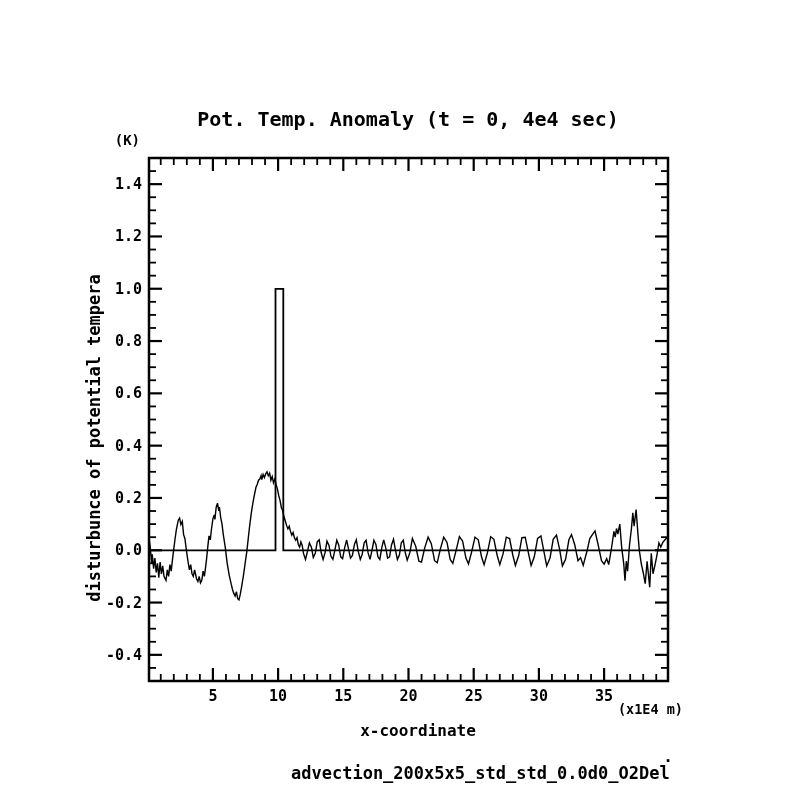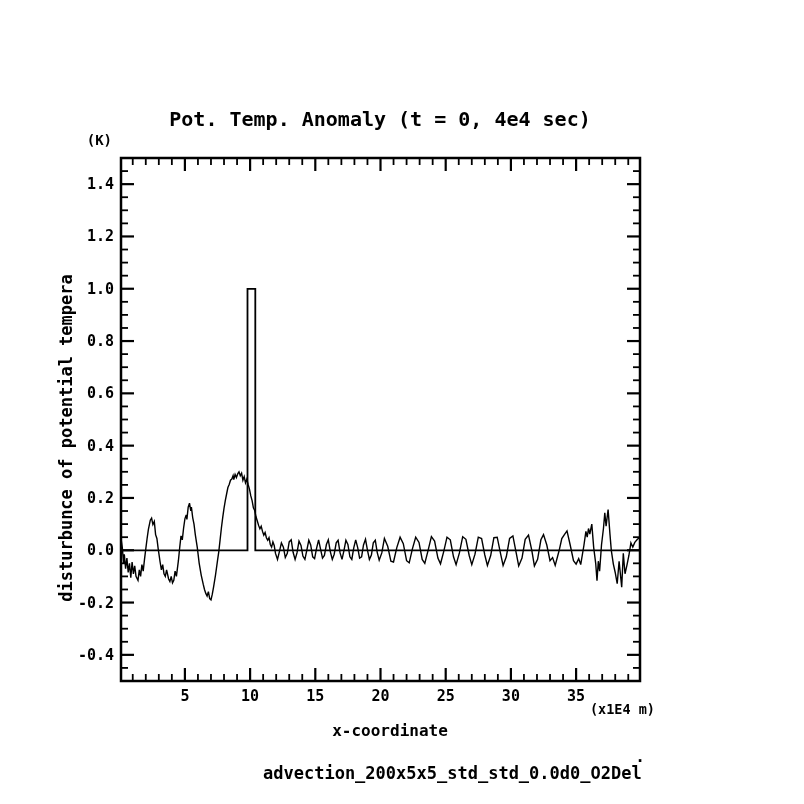--- a/index.html
+++ b/index.html
@@ -9,20 +9,21 @@
     height: 804px;
     background: #ffffff;
     overflow: hidden;
     font-family: "DejaVu Sans Mono", monospace;
   }
   #stage {
     position: relative;
     width: 668px;
     height: 804px;
     background: #ffffff;
+    padding-left: 28px;
   }
   svg text {
     font-family: "DejaVu Sans Mono", monospace;
     font-weight: bold;
     fill: #000000;
   }
 </style>
 </head>
 <body>
 

